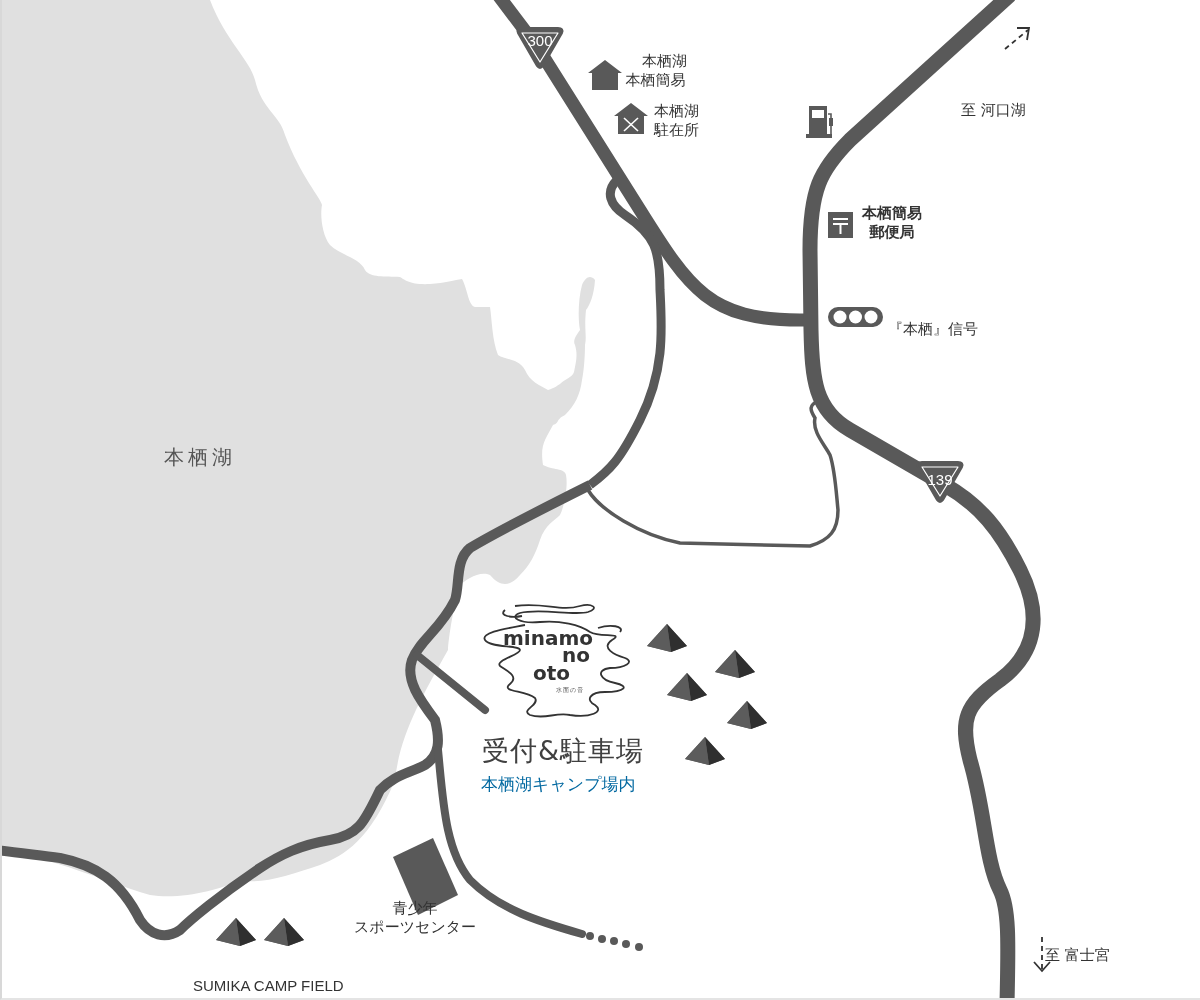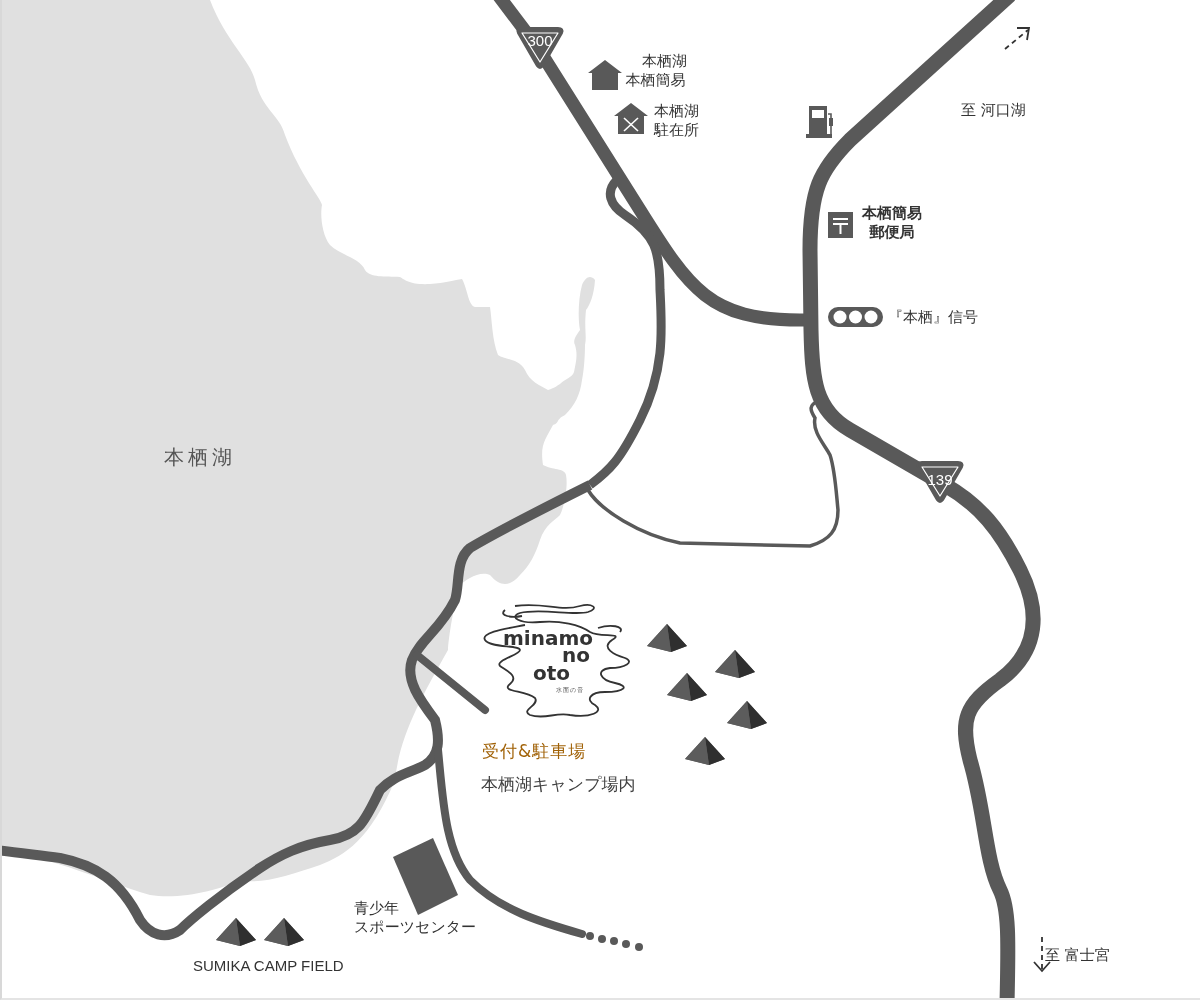--- a/index.html
+++ b/index.html
@@ -1,23 +1,23 @@
 <!DOCTYPE html>
 <html><head>
   <meta charset="utf-8">
   <style>
     html, body { margin: 0; padding: 0; background: #ffffff; }
     body { width: 1200px; height: 1000px; position: relative; overflow: hidden; font-family: "DejaVu Sans", "Liberation Sans", sans-serif; color: #333; }
     #map { position: absolute; left: 0; top: 0; width: 1200px; height: 1000px; }
     .lbl { position: absolute; color: #333; font-size: 15px; line-height: 19px; white-space: nowrap; }
     .center { text-align: center; }
     .lake-label { font-size: 20px; letter-spacing: 4px; color: #555; }
-    .title-big { font-size: 17px; font-weight: normal; color: #a16207; letter-spacing: 1px; line-height: 30px; }
-    .title-sub { font-size: 17px; color: #404040; line-height: 22px; text-align: right; }
-    .camp-label { font-size: 15px; color: #333; font-family: "Liberation Sans", sans-serif; }
+    .title-big { font-size: 27px; font-weight: normal; color: #404040; letter-spacing: 1px; line-height: 30px; }
+    .title-sub { font-size: 17px; color: #0369a1; line-height: 22px; text-align: right; }
+    .camp-label { font-size: 15px; color: #333; font-family: "Liberation Sans", sans-serif; margin-top: 20px; }
     .route-num { font-family: "Liberation Sans", sans-serif; font-size: 15px; fill: #ffffff; }
     .logo-text { font-family: "DejaVu Sans", sans-serif; font-weight: bold; fill: #333; }
     .frame { position: absolute; left: 0; top: 0; width: 1200px; height: 1000px; box-sizing: border-box; border-left: 2px solid #d8d8d8; border-bottom: 2px solid #e4e4e4; pointer-events: none; }
   </style>
 </head>
 <body>
 
 <svg id="map" width="1200" height="1000" viewBox="0 0 1200 1000" xmlns="http://www.w3.org/2000/svg">
   <defs>
     <g id="tent">
@@ -164,26 +164,26 @@
   <div>駐在所</div>
 </div>
 
 <div class="lbl" style="left:961px; top:65px;margin-top:36px;">至  河口湖</div>
 
 <div class="lbl center" style="left:862px; top:204px;font-weight:bold;">
   <div>本栖簡易</div>
   <div>郵便局</div>
 </div>
 
-<div class="lbl" style="left:888px; top:308px;">『本栖』信号</div>
+<div class="lbl" style="left:888px; top:320px;">『本栖』信号</div>
 
 <div class="lbl title-big" style="left:482px; top:736px;">受付&amp;駐車場</div>
 <div class="lbl title-sub" style="left:481px; top:773px;">本栖湖キャンプ場内</div>
 
-<div class="lbl" style="left:354px; top:899px;">
+<div class="lbl" style="left:354px; top:899px;text-align:center;">
   <div>青少年</div>
   <div>スポーツセンター</div>
 </div>
 
 <div class="lbl camp-label" style="left:193px; top:956px;">SUMIKA CAMP FIELD</div>
 
 <div class="lbl" style="left:1045px; top:946px;">至   富士宮</div>
 
 <div class="frame"></div>
 

